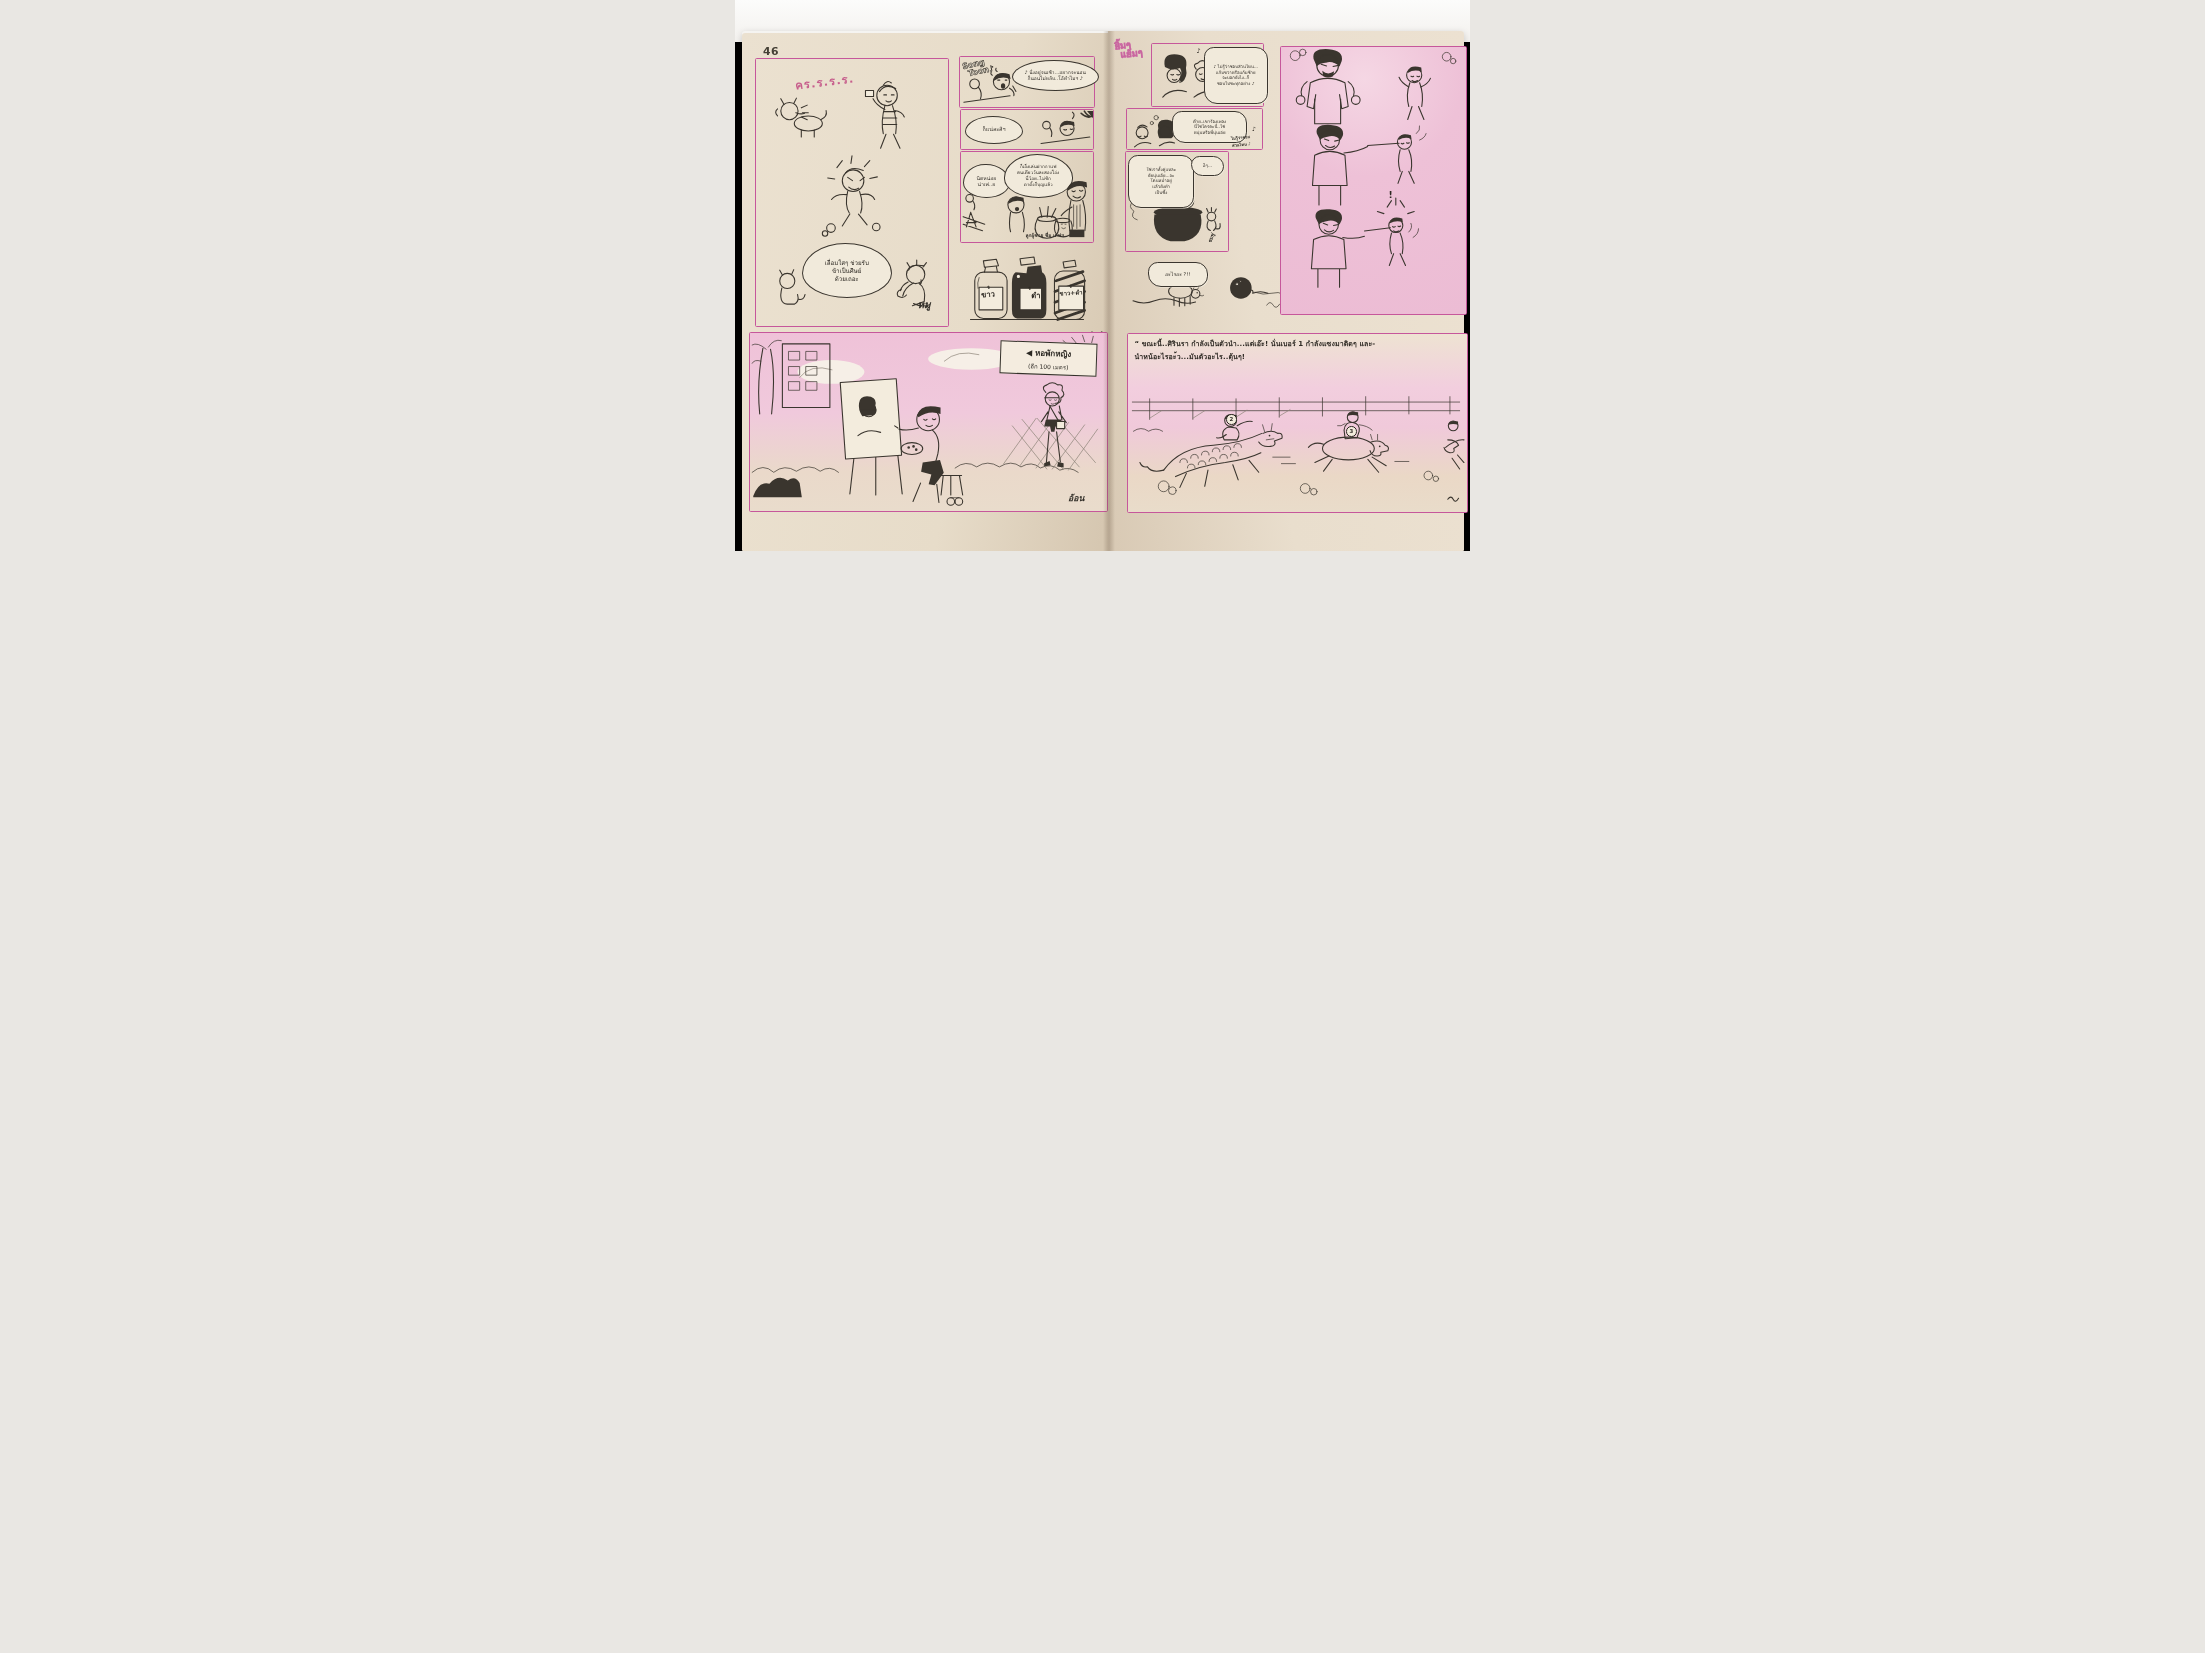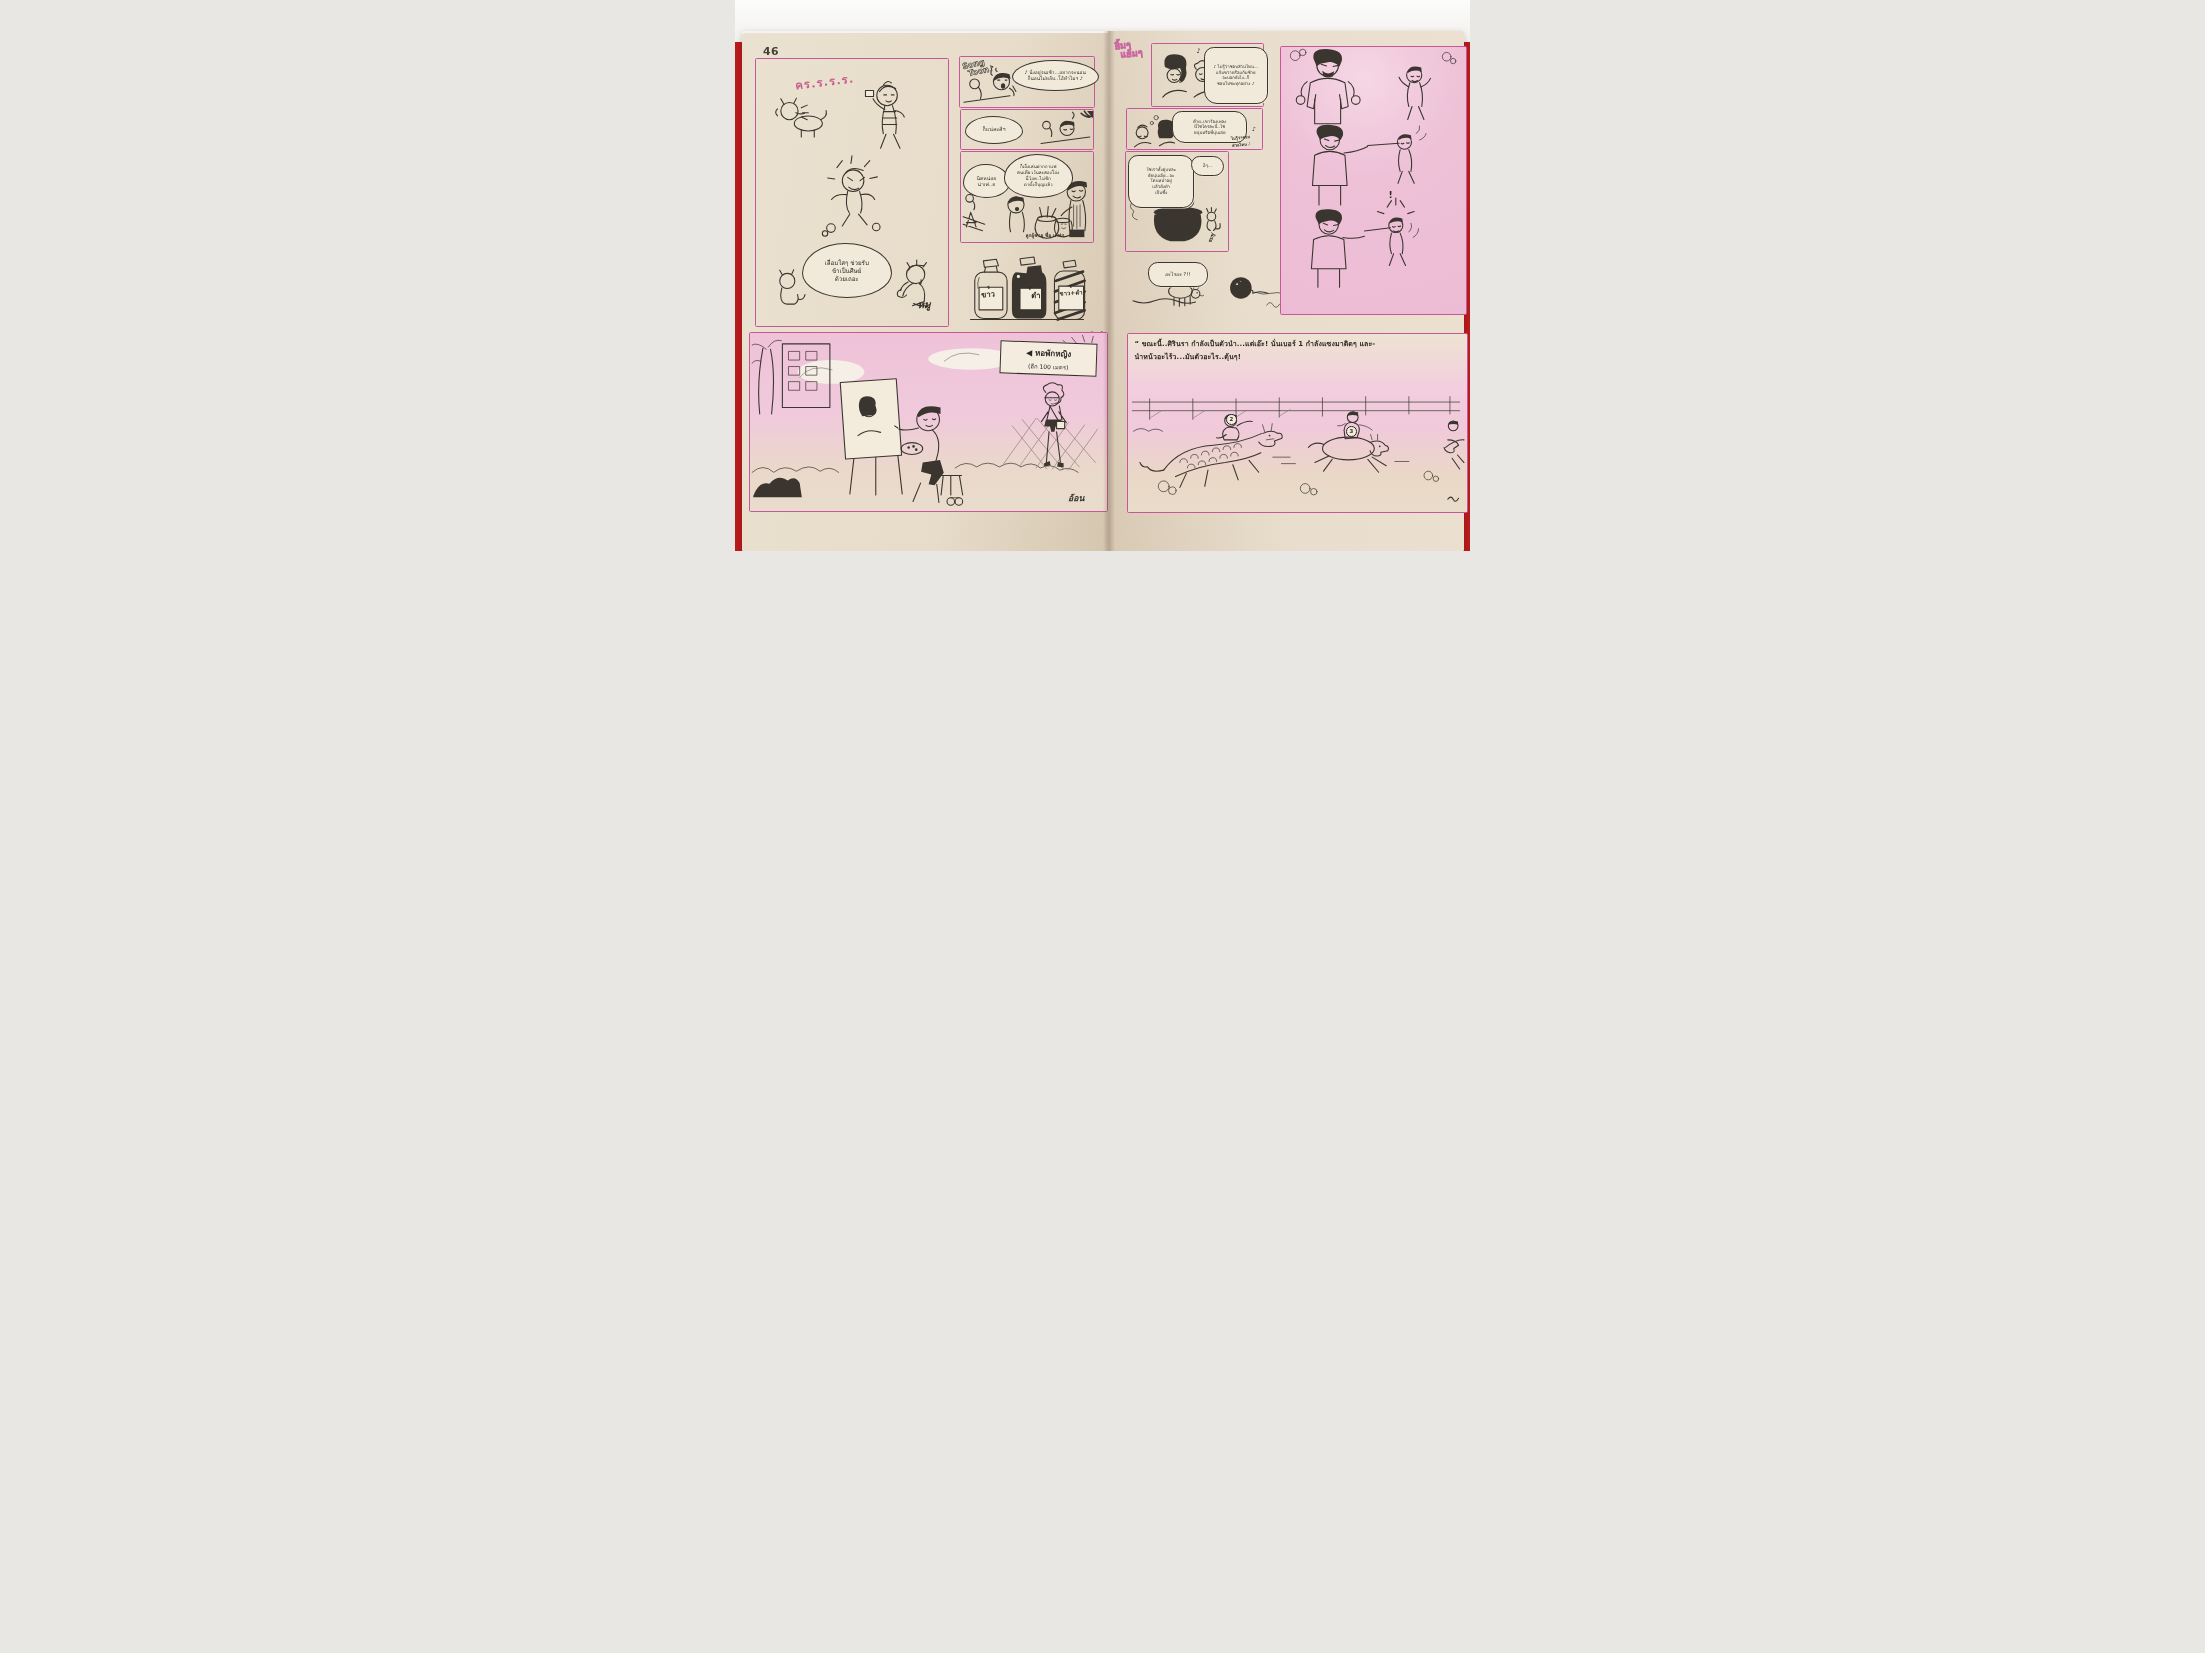--- a/index.html
+++ b/index.html
@@ -1,16 +1,16 @@
 <!DOCTYPE html>
 <html style="font-size:8.6px"><head>
 <meta charset="utf-8">
 <style>
   html,body{margin:0;padding:0;background:#e9e7e3;font-family:"DejaVu Sans",sans-serif;}
-  #stage{position:relative;width:735px;height:551px;margin:0 auto;overflow:hidden;background:#b91c1c;}
+  #stage{position:relative;width:735px;height:551px;margin:0 auto;overflow:hidden;background:#000000;}
   .abs{position:absolute;}
   
   #backdrop-top{left:0;top:0;width:735px;height:42px;background:linear-gradient(180deg,#fcfcfb, #f3f1ee);}
   
   #spread{left:6.5px;top:31px;width:722px;height:520px;border-radius:3.2px;box-shadow:0 2.2px 7.6px rgba(0,0,0,.18);}
   #page-left{left:0;top:2.2px;width:366px;height:518px;background:linear-gradient(100deg,#ebe1d0 0%,#e7dcc9 62%,#d6c7b1 98%);border-radius:3.2px 0 0 1.1px;}
   #page-right{left:366px;top:0;width:356px;height:520px;background:linear-gradient(260deg,#ece1d1 0%,#e9decd 58%,#d9cab5 98%);border-radius:0 3.2px 1.1px 0;}
   #spine{left:361px;top:0;width:12px;height:520px;background:linear-gradient(90deg,rgba(90,70,50,0) 0%,rgba(90,70,50,.28) 50%,rgba(90,70,50,0) 100%);}
   .panel{position:absolute;border:1.6px solid #c6579b;border-radius:1.6px;}
   .page-num{position:absolute;font-size:10.8px;font-weight:bold;color:#454036;letter-spacing:0.5px;}
@@ -387,21 +387,21 @@
           <path d="M204,344 q-6,20 0,38 M220,344 q8,18 4,38"></path>
           <path d="M154,340 l48,-6 M208,382 l-8,22 M220,382 l10,22"></path>
 
           <path d="M236,342 q8,-8 4,-16 M244,352 q10,-6 10,-16" class="thin"></path>
         </svg>
         <div class="abs" style="left:108px;top:142px;font-size:9.2px;font-weight:bold;color:#2e2a24;">!</div>
       </div>
 
       <div class="panel" style="left:19.5px;top:302px;width:339px;height:178px;background:linear-gradient(180deg,#eee3d2 0%,#f2cede 30%,#f0c9da 52%,#ead8c6 80%,#e9dcca 100%);">
         <div class="caption" style="left:6.5px;top:4.3px;font-size:7px;">“ ขณะนี้..ศิรินรา กำลังเป็นตัวนำ...แต่เอ๊ะ! นั่นเบอร์ 1 กำลังแซงมาติดๆ และ-</div>
-        <div class="caption" style="left:6.5px;top:17.3px;font-size:7px;">นำหน้วอะไร้ว...มันตัวอะไร..ตุ้นๆ!</div>
+        <div class="caption" style="left:6.5px;top:17.3px;font-size:7px;">นำหน้อะไรอะ้ว...มันตัวอะไร..ตุ้นๆ!</div>
         <svg class="art" style="left:0;top:0;" width="336" height="175" viewBox="0 0 622 324">
           <path d="M8,126 H614 M8,142 H614" class="thin"></path>
           <path d="M40,120 v38 M120,120 v38 M200,120 v36 M280,118 v36 M360,118 v34 M440,116 v34 M520,116 v32 M596,116 v32" class="thin"></path>
           <path d="M40,156 l22,-14 M120,156 l22,-14 M200,154 l20,-13 M280,152 l20,-12" class="thin lite"></path>
           <path d="M10,180 q14,-10 28,0 q14,-8 26,0" class="thin"></path>
 
           <path d="M66,252 q30,-42 92,-46 q52,-4 90,-22"></path>
           <path d="M88,264 q42,-20 92,-26 q42,-6 66,-18"></path>
           <path d="M250,184 q16,-8 27,0 q10,-2 8,9 l-14,5 q4,9 -7,10 q-16,2 -22,-8"></path>
           <path d="M253,181 l-4,-13 M265,179 l2,-13 M256,196 l14,-2" class="thin"></path>

